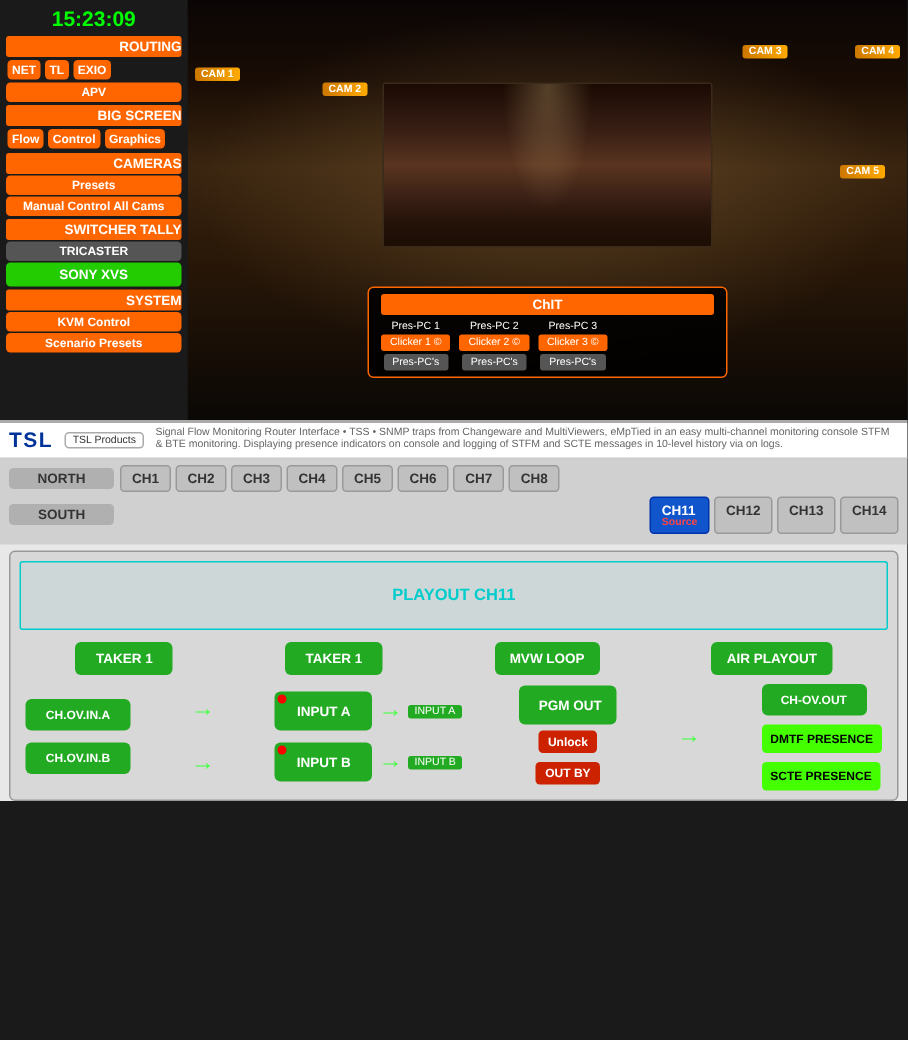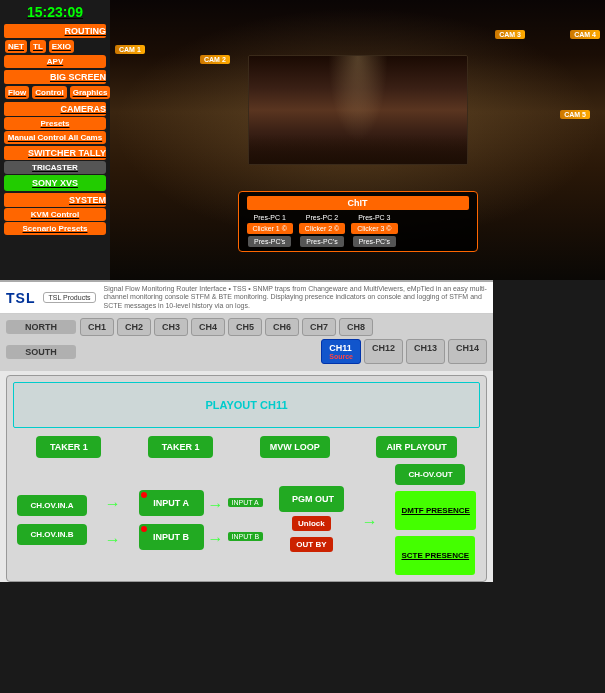--- a/index.html
+++ b/index.html
@@ -15,26 +15,25 @@
     }
 
     .top-section-inner {
       display: flex;
       width: 100%;
       height: 100%;
     }
 
     
     .sidebar {
-      width: 110px;
+      width: 125px;
       background: #1a1a1a;
       padding: 2px 4px;
       flex-shrink: 0;
       z-index: 10;
-      text-decoration: underline;
     }
 
     .time-display {
       color: #00ff00;
       font-size: 14px;
       font-weight: bold;
       text-align: center;
       padding: 2px 0;
     }
 
@@ -189,21 +188,21 @@
       background: #555;
       color: white;
       font-size: 7px;
       padding: 2px 6px;
       border-radius: 2px;
       cursor: pointer;
     }
 
     
     .bottom-section {
-      width: 493px;
+      width: 605px;
       background: #e8e8e8;
       border-top: 2px solid #aaa;
     }
 
     
     .tsl-header {
       display: flex;
       align-items: center;
       background: white;
       padding: 3px 6px;
@@ -399,24 +398,23 @@
       border-radius: 4px;
       text-align: center;
       min-width: 70px;
     }
 
     .flow-green-badge {
       background: #44ff00;
       color: #000;
       font-size: 8px;
       font-weight: bold;
-      padding: 15px 6px;
-      border-radius: 3px;
-      text-align: center;
-      text-decoration: underline;
+      padding: 5px 6px;
+      border-radius: 3px;
+      text-align: center;
     }
 
     
     .middle-layout {
       display: flex;
       align-items: center;
       justify-content: space-between;
       padding: 0 4px;
     }
 

